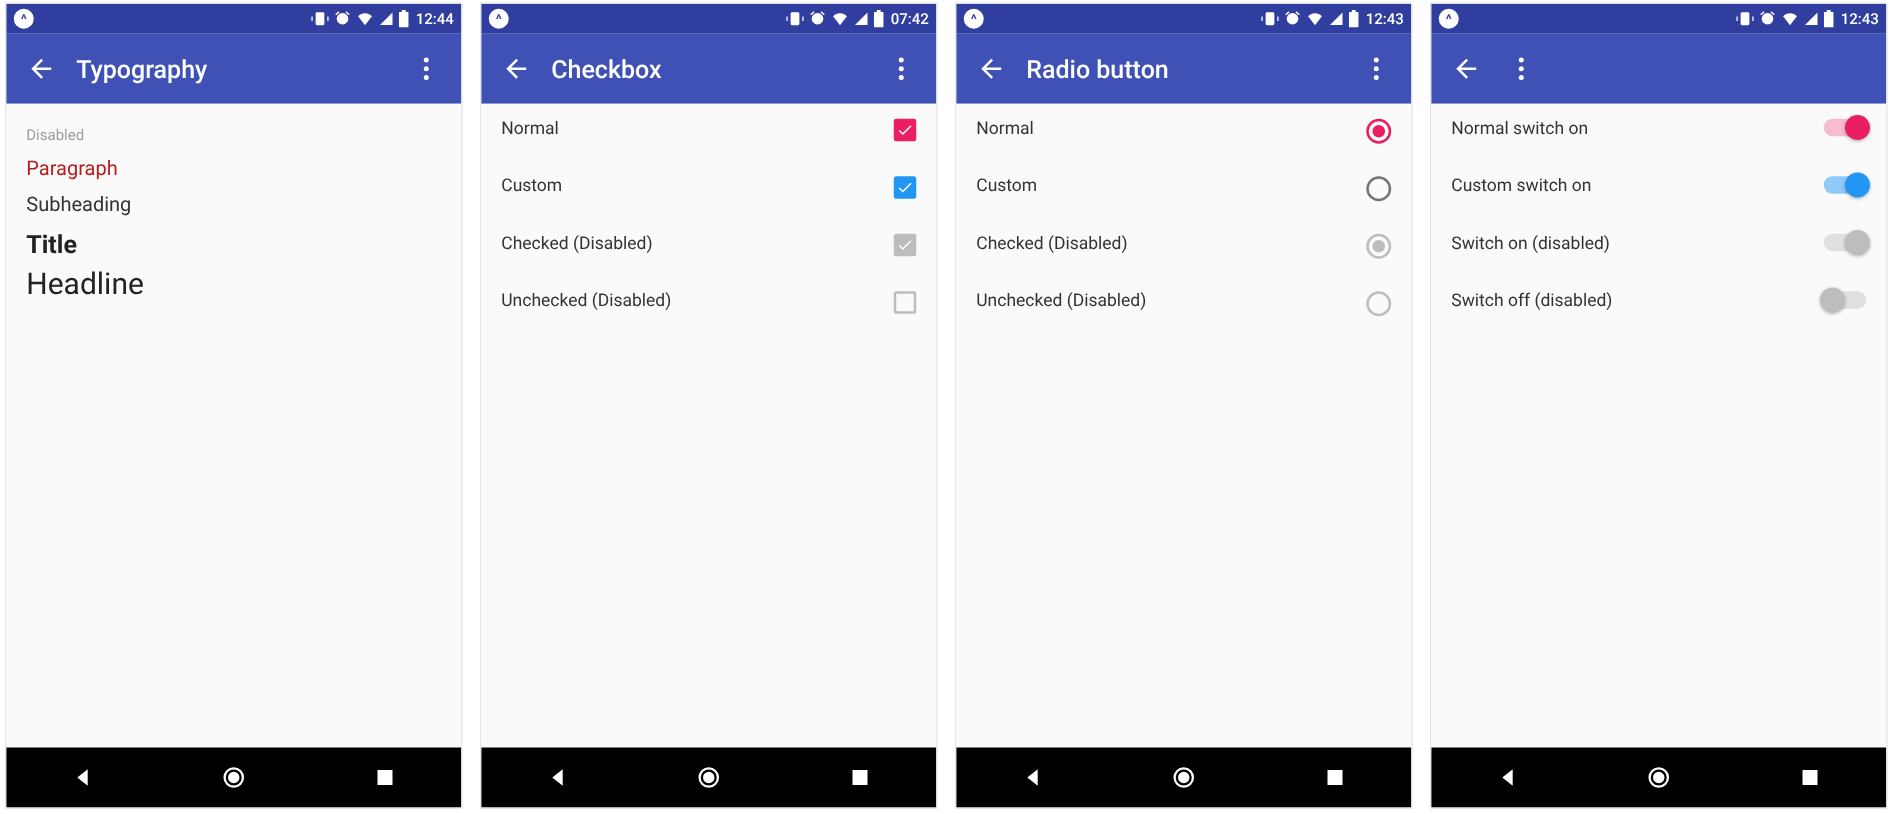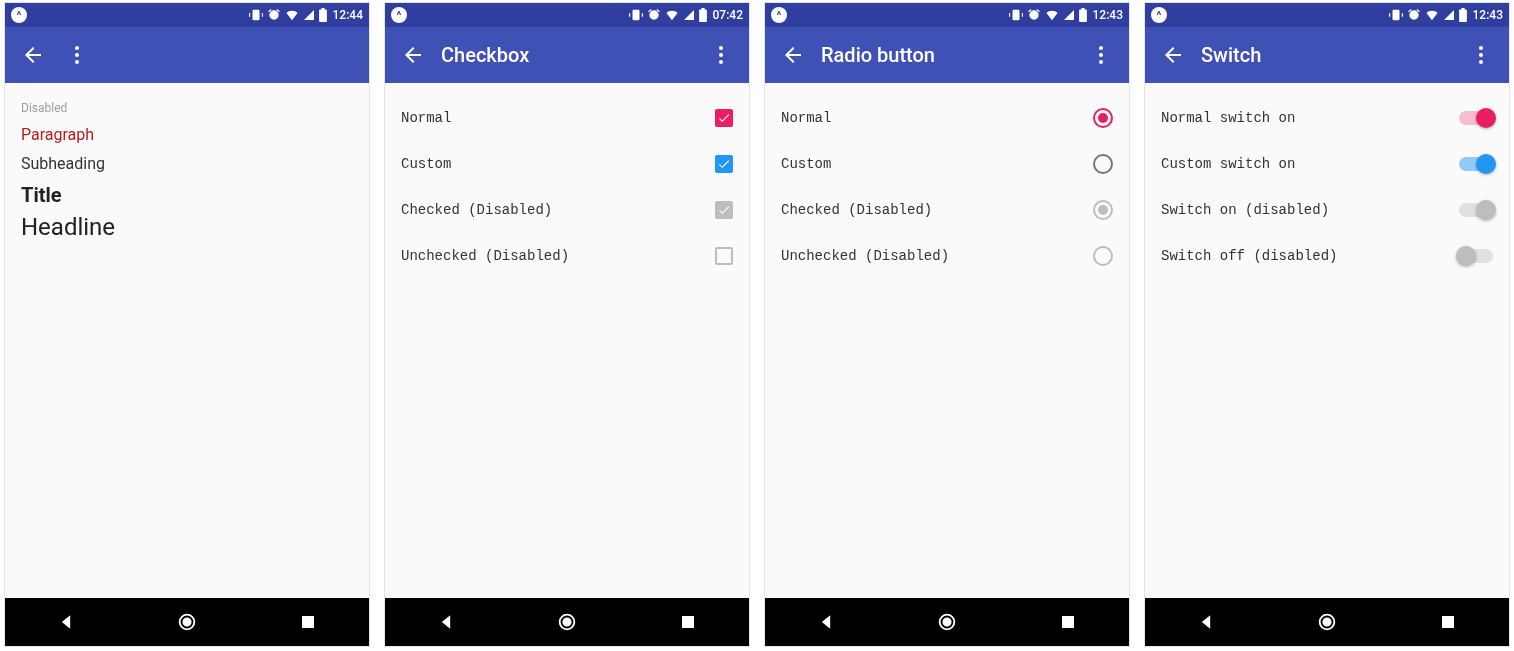--- a/index.html
+++ b/index.html
@@ -84,25 +84,24 @@
   
   .typo-caption   { font-size: 12px; color: #9e9e9e; margin: 6px 0 10px; }
   .typo-paragraph { font-size: 16px; color: #b91c1c; margin-bottom: 10px; }
   .typo-subhead   { font-size: 16px; color: #333; margin-bottom: 10px; }
   .typo-title     { font-size: 20px; font-weight: 700; color: #222; margin-bottom: 6px; }
   .typo-headline  { font-size: 24px; color: #222; }
   
   .row {
     height: 46px;
     display: flex;
-    align-items: center;
+    align-items: flex-start;
     justify-content: space-between;
     font-size: 14px;
     color: #333;
-    font-family: Liberation Mono, monospace;
   }
   
   .cb {
     width: 18px; height: 18px; border-radius: 2px;
     display: flex; align-items: center; justify-content: center;
   }
   .cb svg { display:block; }
   .cb-outline { border: 2px solid #757575; }
   .cb-outline.disabled { border-color: #bdbdbd; }
   
@@ -161,20 +160,21 @@
         </svg>
         <span class="time">12:44</span>
       </div>
     </div>
     <div class="appbar">
       <div class="back">
         <svg width="24" height="24" viewBox="0 0 24 24" fill="#fff">
           <path d="M20 11H7.83l5.59-5.59L12 4l-8 8 8 8 1.41-1.41L7.83 13H20z"></path>
         </svg>
       </div>
+      <div class="title">Typography</div>
       <div class="overflow">
         <svg width="24" height="24" viewBox="0 0 24 24" fill="#fff">
           <circle cx="12" cy="5" r="2"></circle>
           <circle cx="12" cy="12" r="2"></circle>
           <circle cx="12" cy="19" r="2"></circle>
         </svg>
       </div>
     </div>
     <div class="content">
       <div class="typo-caption">Disabled</div>
@@ -396,21 +396,20 @@
         </svg>
         <span class="time">12:43</span>
       </div>
     </div>
     <div class="appbar">
       <div class="back">
         <svg width="24" height="24" viewBox="0 0 24 24" fill="#fff">
           <path d="M20 11H7.83l5.59-5.59L12 4l-8 8 8 8 1.41-1.41L7.83 13H20z"></path>
         </svg>
       </div>
-      <div class="title">Switch</div>
       <div class="overflow">
         <svg width="24" height="24" viewBox="0 0 24 24" fill="#fff">
           <circle cx="12" cy="5" r="2"></circle>
           <circle cx="12" cy="12" r="2"></circle>
           <circle cx="12" cy="19" r="2"></circle>
         </svg>
       </div>
     </div>
     <div class="content">
       <div class="row">

